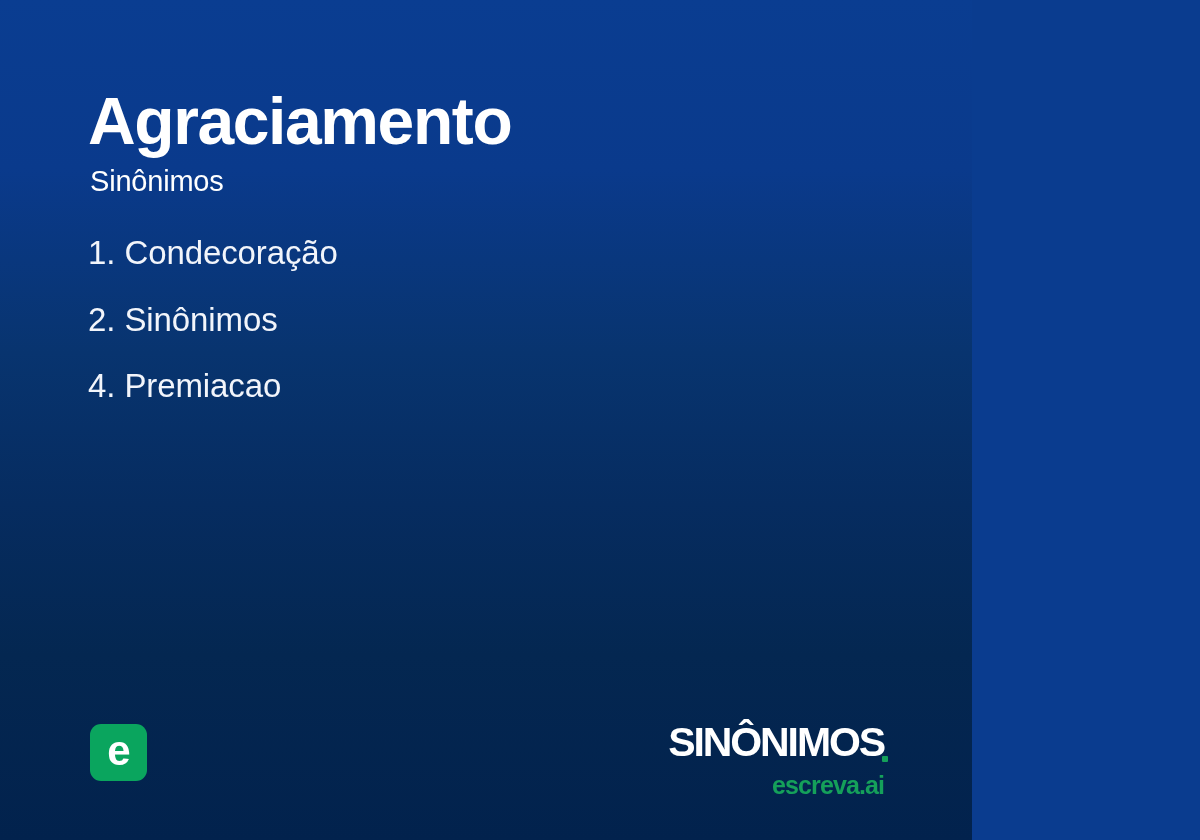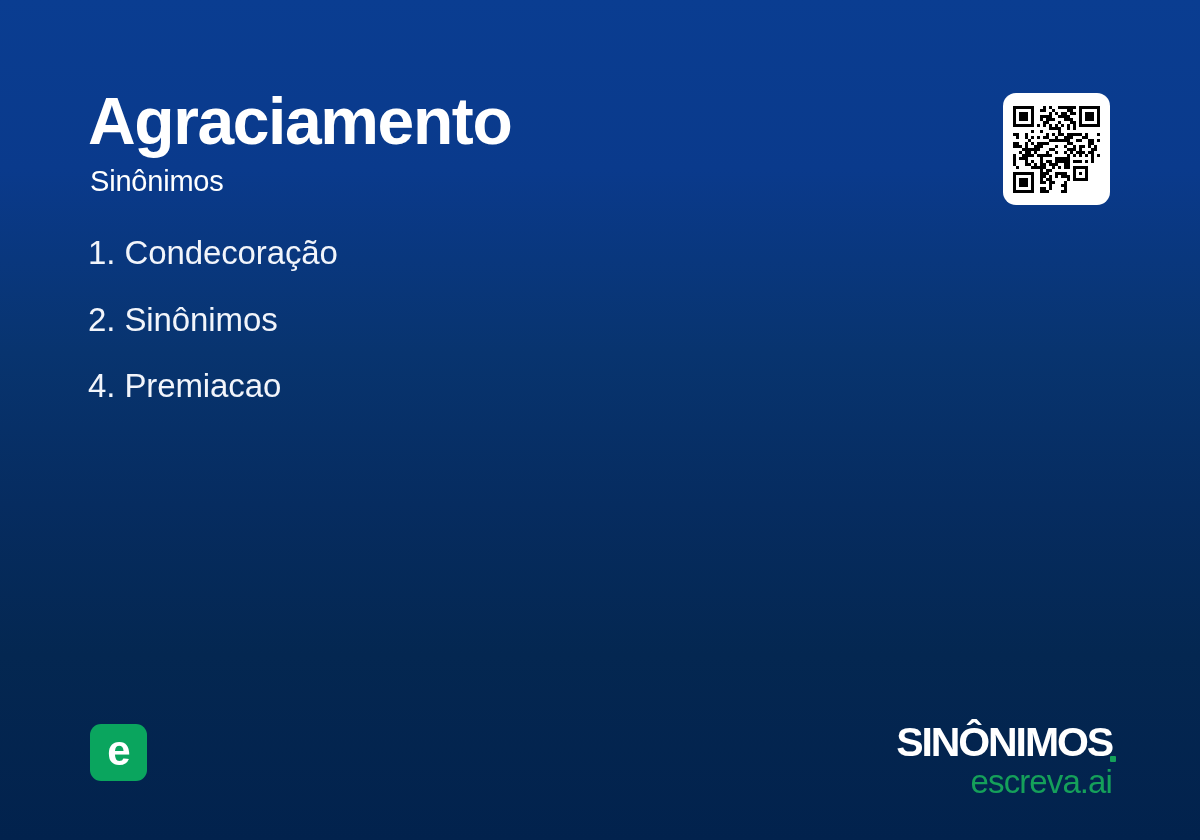--- a/index.html
+++ b/index.html
@@ -10,21 +10,21 @@
     overflow:hidden;
   }
 
   body {
     font-family:"Liberation Sans", sans-serif;
     background:#0a3c8f;
   }
 
   #card {
     position:relative;
-    width:1200px;
+    width:972px;
     height:840px;
     background:linear-gradient(176deg, #0a3d91 0%, #0a3a8b 18%, #083togo 18%, #073togo 18%);
     background:linear-gradient(180deg,
         #0a3d91 0%,
         #0a3a8c 20%,
         #08346f 42%,
         #062c60 60%,
         #042751 78%,
         #02224d 100%);
     overflow:hidden;
@@ -136,23 +136,23 @@
     position:absolute;
     right:-4px;
     bottom:1px;
     width:6px;
     height:6px;
     background:#15a05a;
     border-radius:1px;
   }
   #brand-tagline {
     display:block;
-    margin-top:2px;
-    font-size:33px;
-    font-weight:normal;
+    margin-top:10px;
+    font-size:25px;
+    font-weight:bold;
     color:#15a05a;
     letter-spacing:-0.9px;
     line-height:1;
     white-space:nowrap;
   }
 </style>
 </head>
 <body>
 
 <div id="card">

